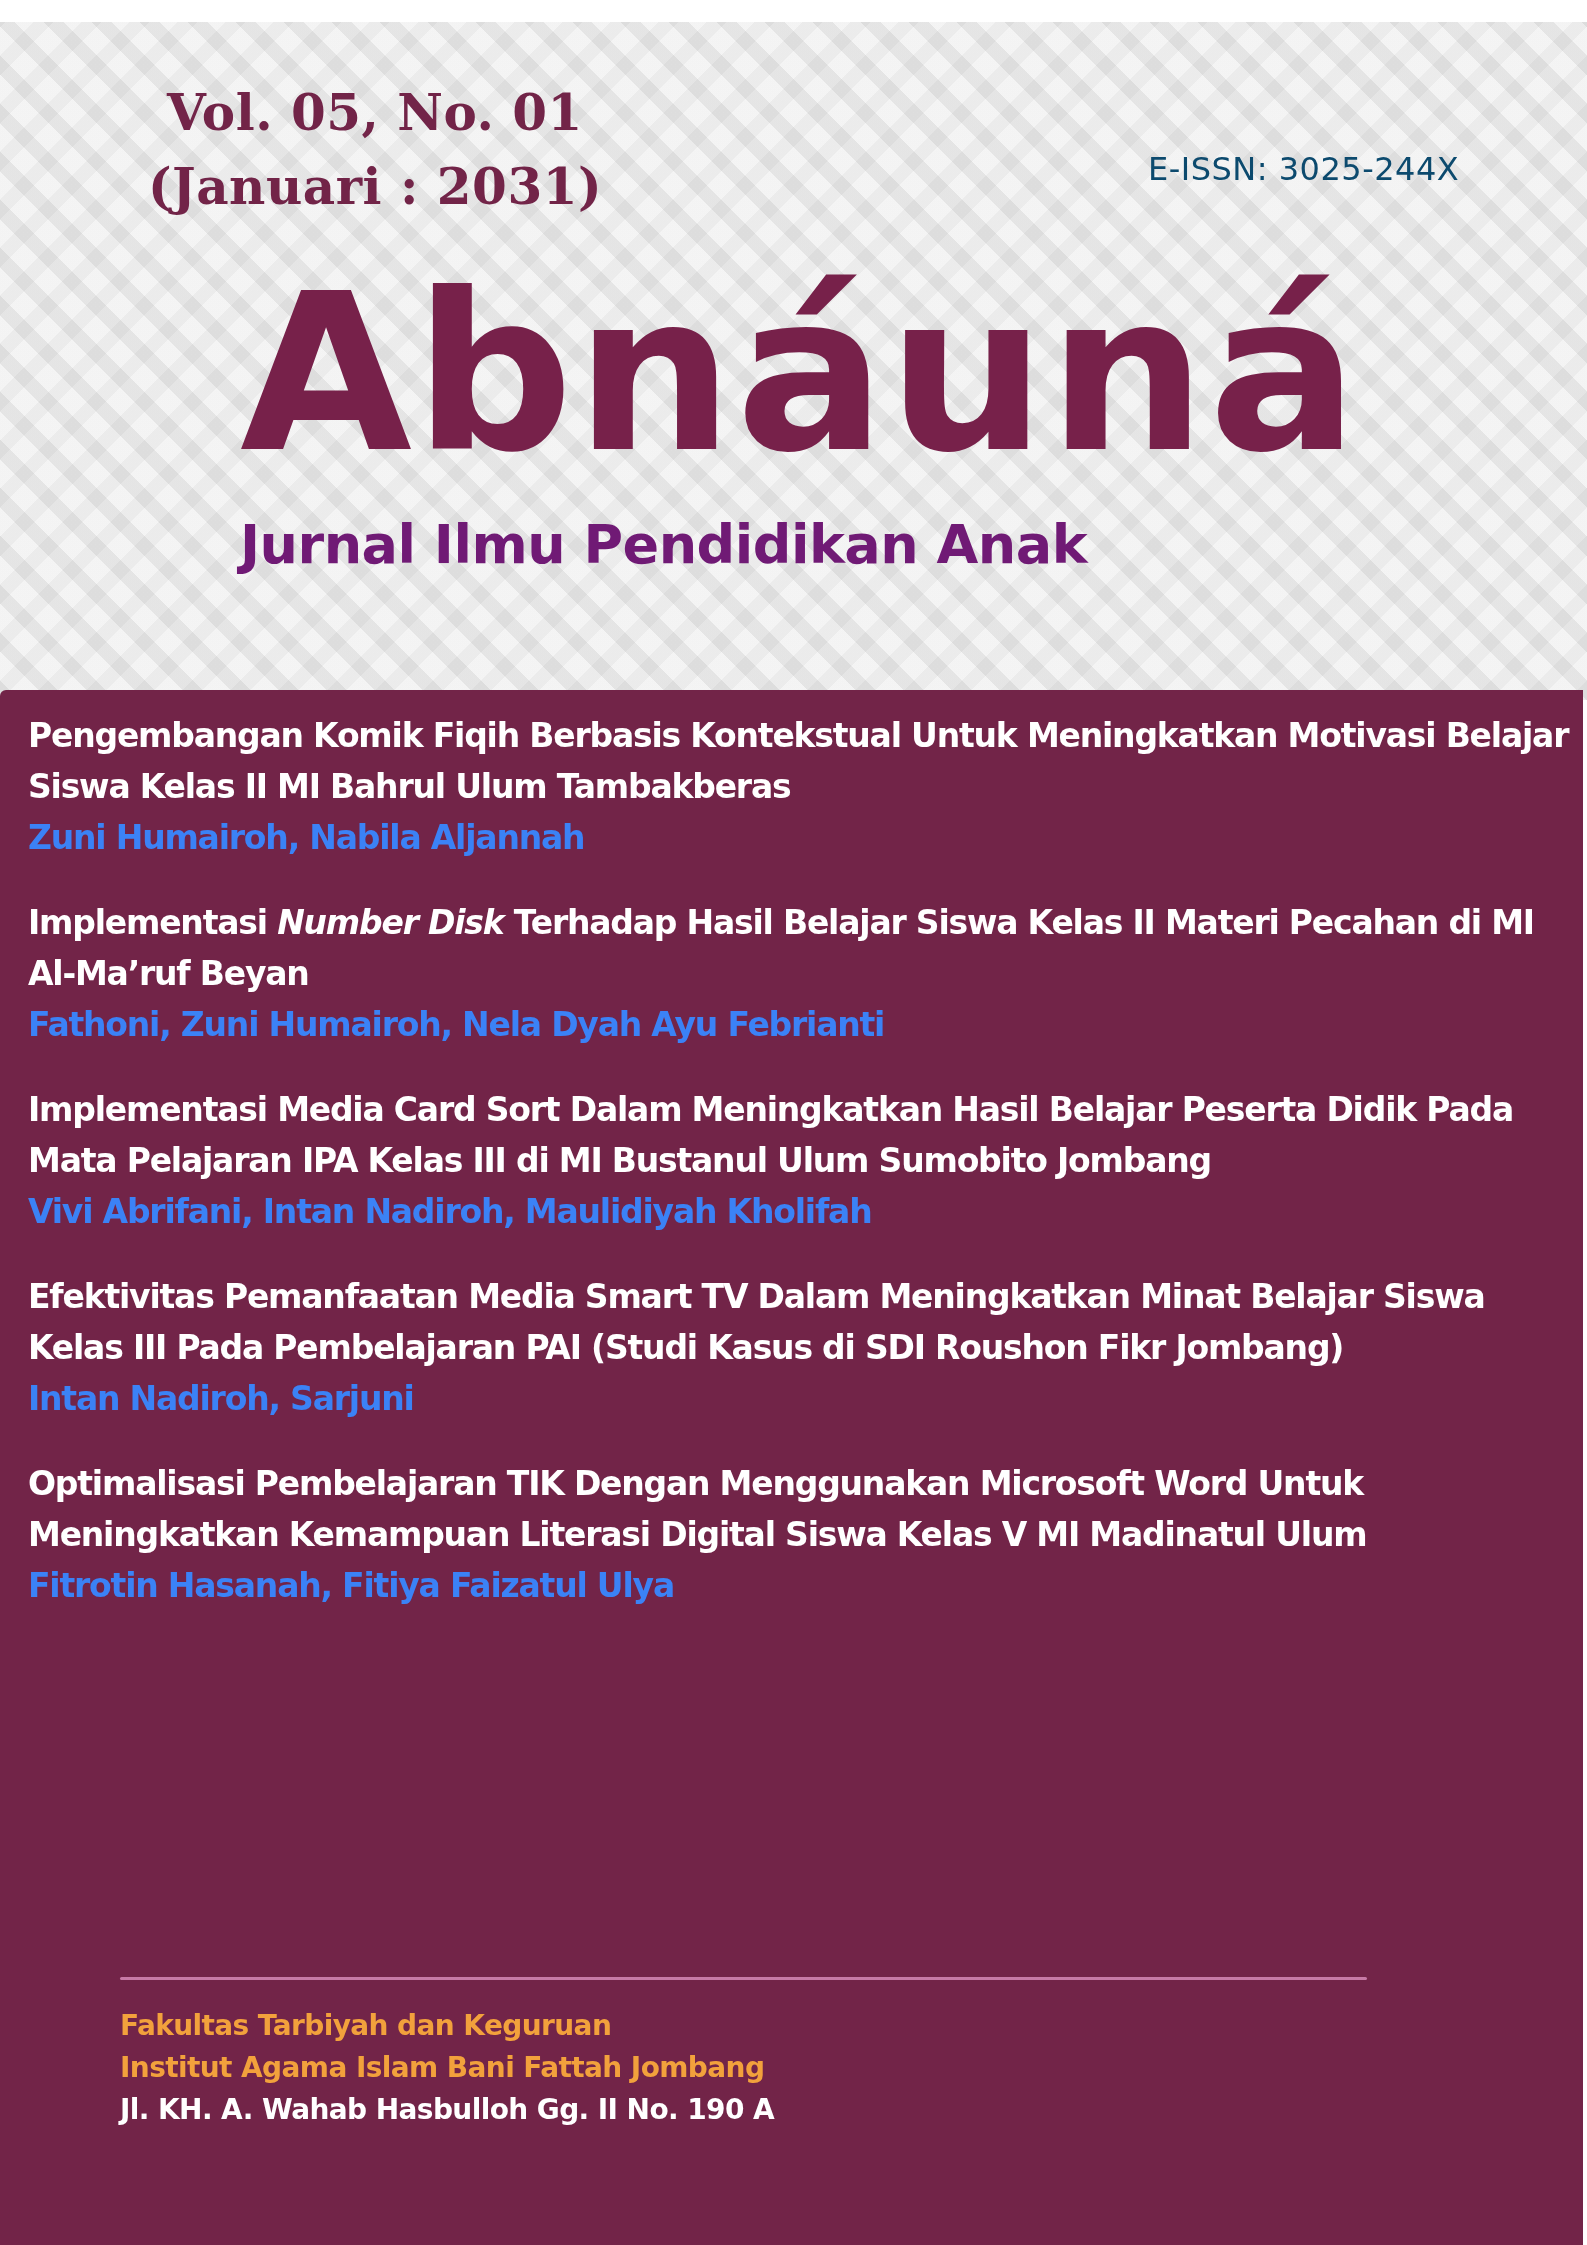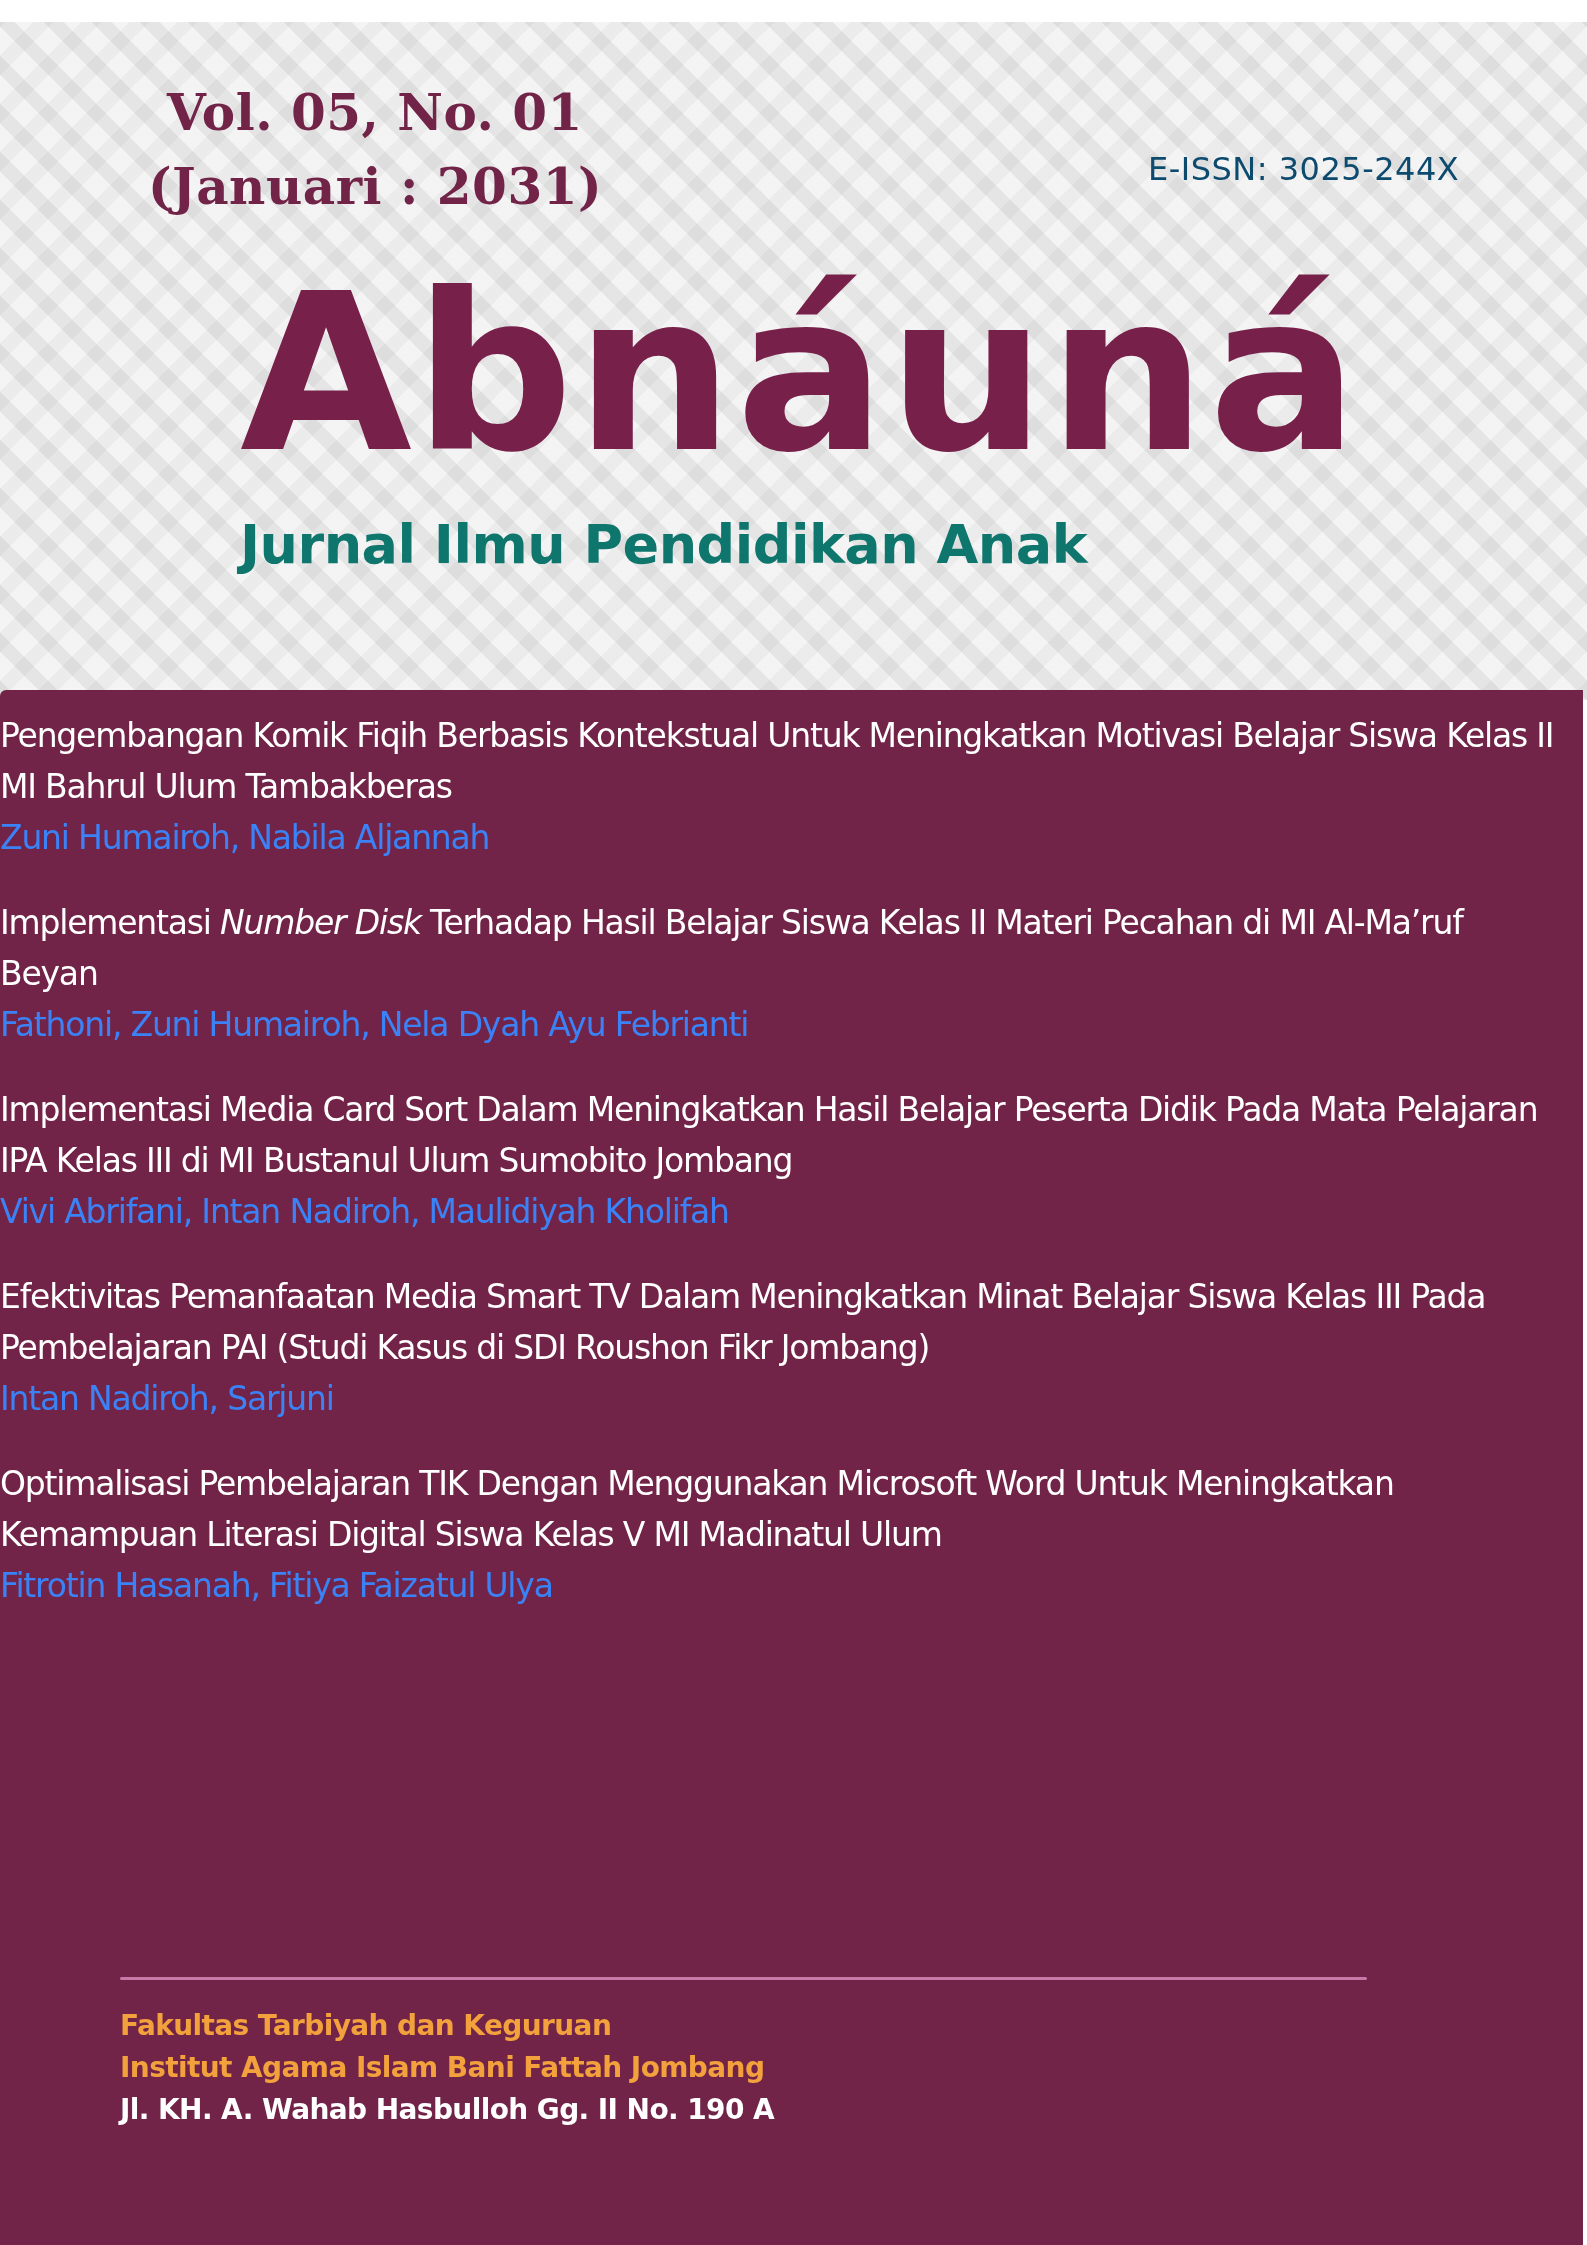--- a/index.html
+++ b/index.html
@@ -37,31 +37,31 @@
     .logo-text {
       position: absolute; left: 0; top: -34px; width: 1120px;
       font-family: "DejaVu Sans", sans-serif; font-weight: bold;
       font-size: 218px; line-height: 240px; color: #77214a;
       letter-spacing: 2px; white-space: nowrap;
       transform: scaleX(1.02); transform-origin: left top;
     }
     .subtitle {
       position: absolute; left: 240px; top: 510px; width: 1120px;
       font-family: "DejaVu Sans", sans-serif; font-weight: bold;
-      font-size: 54px; line-height: 70px; color: #0f766e; white-space: nowrap;
+      font-size: 54px; line-height: 70px; color: #701a75; white-space: nowrap;
       letter-spacing: -0.5px;
     }
 
     .panel {
       position: absolute; left: 0; top: 690px; width: 1583px; height: 1555px;
       background: #722448;
       border-top-left-radius: 6px;
     }
     .articles {
-      position: absolute; left: 0; top: 710px; width: 1560px;
+      position: absolute; left: 28px; top: 710px; width: 1560px; font-weight: bold;
     }
     .article { margin-bottom: 34px; }
     .article-title {
       color: #ffffff; font-family: "DejaVu Sans", sans-serif;
       font-size: 33px; line-height: 51px; letter-spacing: -1.2px;
     }
     .article-title i { font-style: italic; }
     .article-authors {
       color: #3b82f6; font-family: "DejaVu Sans", sans-serif;
       font-size: 33px; line-height: 51px; letter-spacing: -1.2px;

